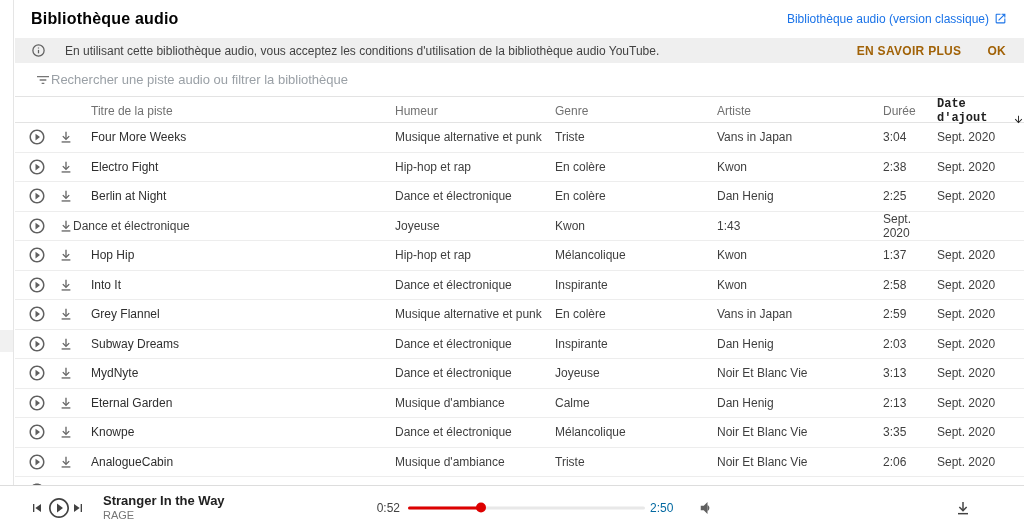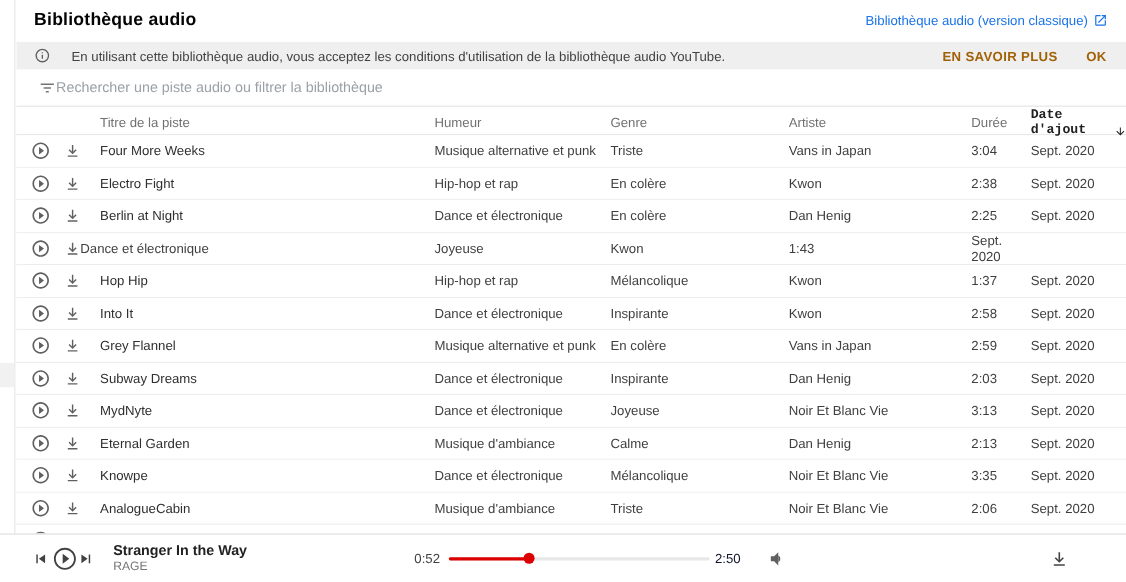--- a/index.html
+++ b/index.html
@@ -46,21 +46,21 @@
   .player { position:absolute; left:0; bottom:0; width:1024px; height:44px; background:#fff; border-top:1px solid #ddd; z-index:3; }
   .player .abs { position:absolute; top:50%; transform:translateY(-50%); }
   .p-prev { left:29px; } .p-play { left:47px; } .p-next { left:70px; }
   .p-meta { left:103px; line-height:1.25; }
   .p-title { font-size:13px; font-weight:700; color:#212121; white-space:nowrap; }
   .p-artist { font-size:11px; color:#757575; }
   .p-time-cur { left:340px; width:60px; text-align:right; font-size:12px; color:#424242; }
   .p-track { left:408px; width:237px; height:3px; background:#e8e8e8; border-radius:2px; }
   .p-fill { position:absolute; left:0; top:0; height:3px; background:#dd0000; border-radius:2px; }
   .p-knob { position:absolute; top:-3.5px; width:10px; height:10px; border-radius:50%; background:#dd0000; }
-  .p-time-tot { left:650px; font-size:12px; color:#0f172a; }
+  .p-time-tot { left:650px; font-size:12px; color:#0369a1; }
   .p-vol { left:697px; } .p-dl { left:955px; }
 </style>
 </head>
 <body>
 
 <div class="app">
 
   <div class="gutter">
     <div class="gutter-patch"></div>
   </div>

